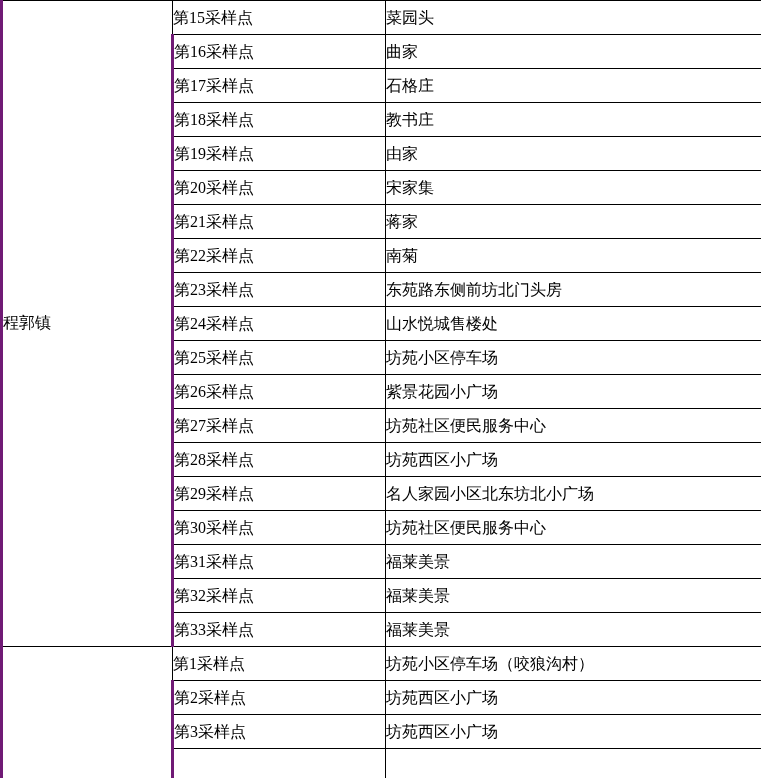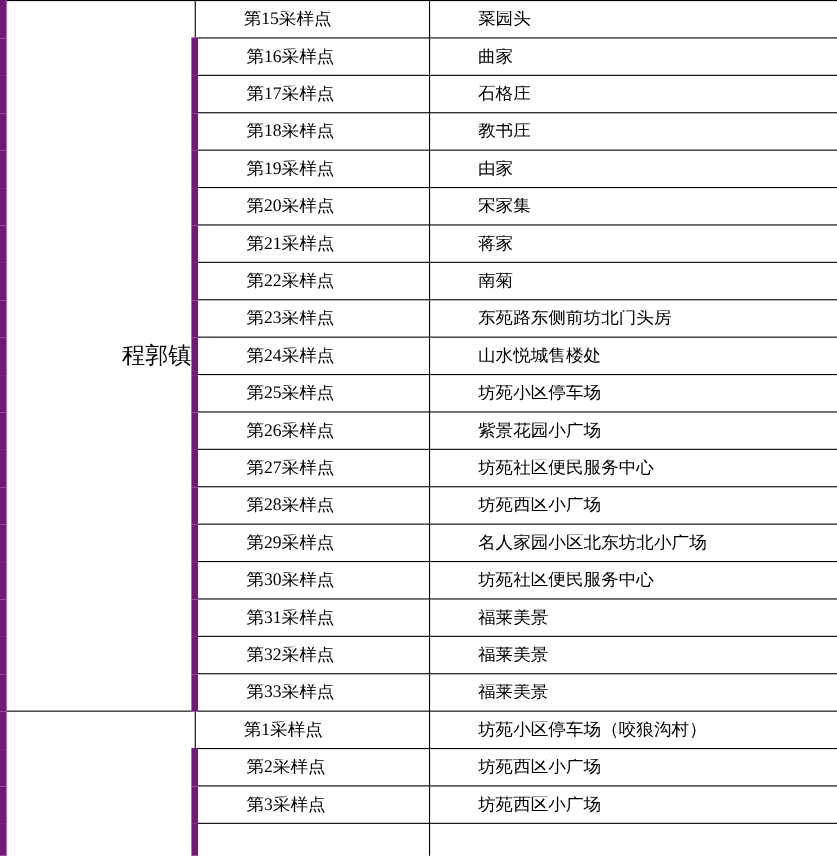--- a/index.html
+++ b/index.html
@@ -43,32 +43,32 @@
     width: 212px;
     text-align: left;
     padding-left: 8px;
   }
   td.col-place {
     width: 377px;
     text-align: left;
   }
   
   table.grid tr td:first-child {
-    border-left: 6px solid #701a75;
+    border-left: 3px solid #701a75;
   }
   .town-label {
     display: block;
-    text-align: right;
-    font-size: 21px;
+    text-align: left;
+    font-size: 16px;
+    font-family: Liberation Mono, monospace;
   }
   .cell-text {
     display: block;
     white-space: nowrap;
     overflow: hidden;
-    margin-left: 44px;
   }
 </style>
 </head>
 <body>
 
 <div class="sheet">
   <table class="grid">
     <tbody>
 
       <tr>

